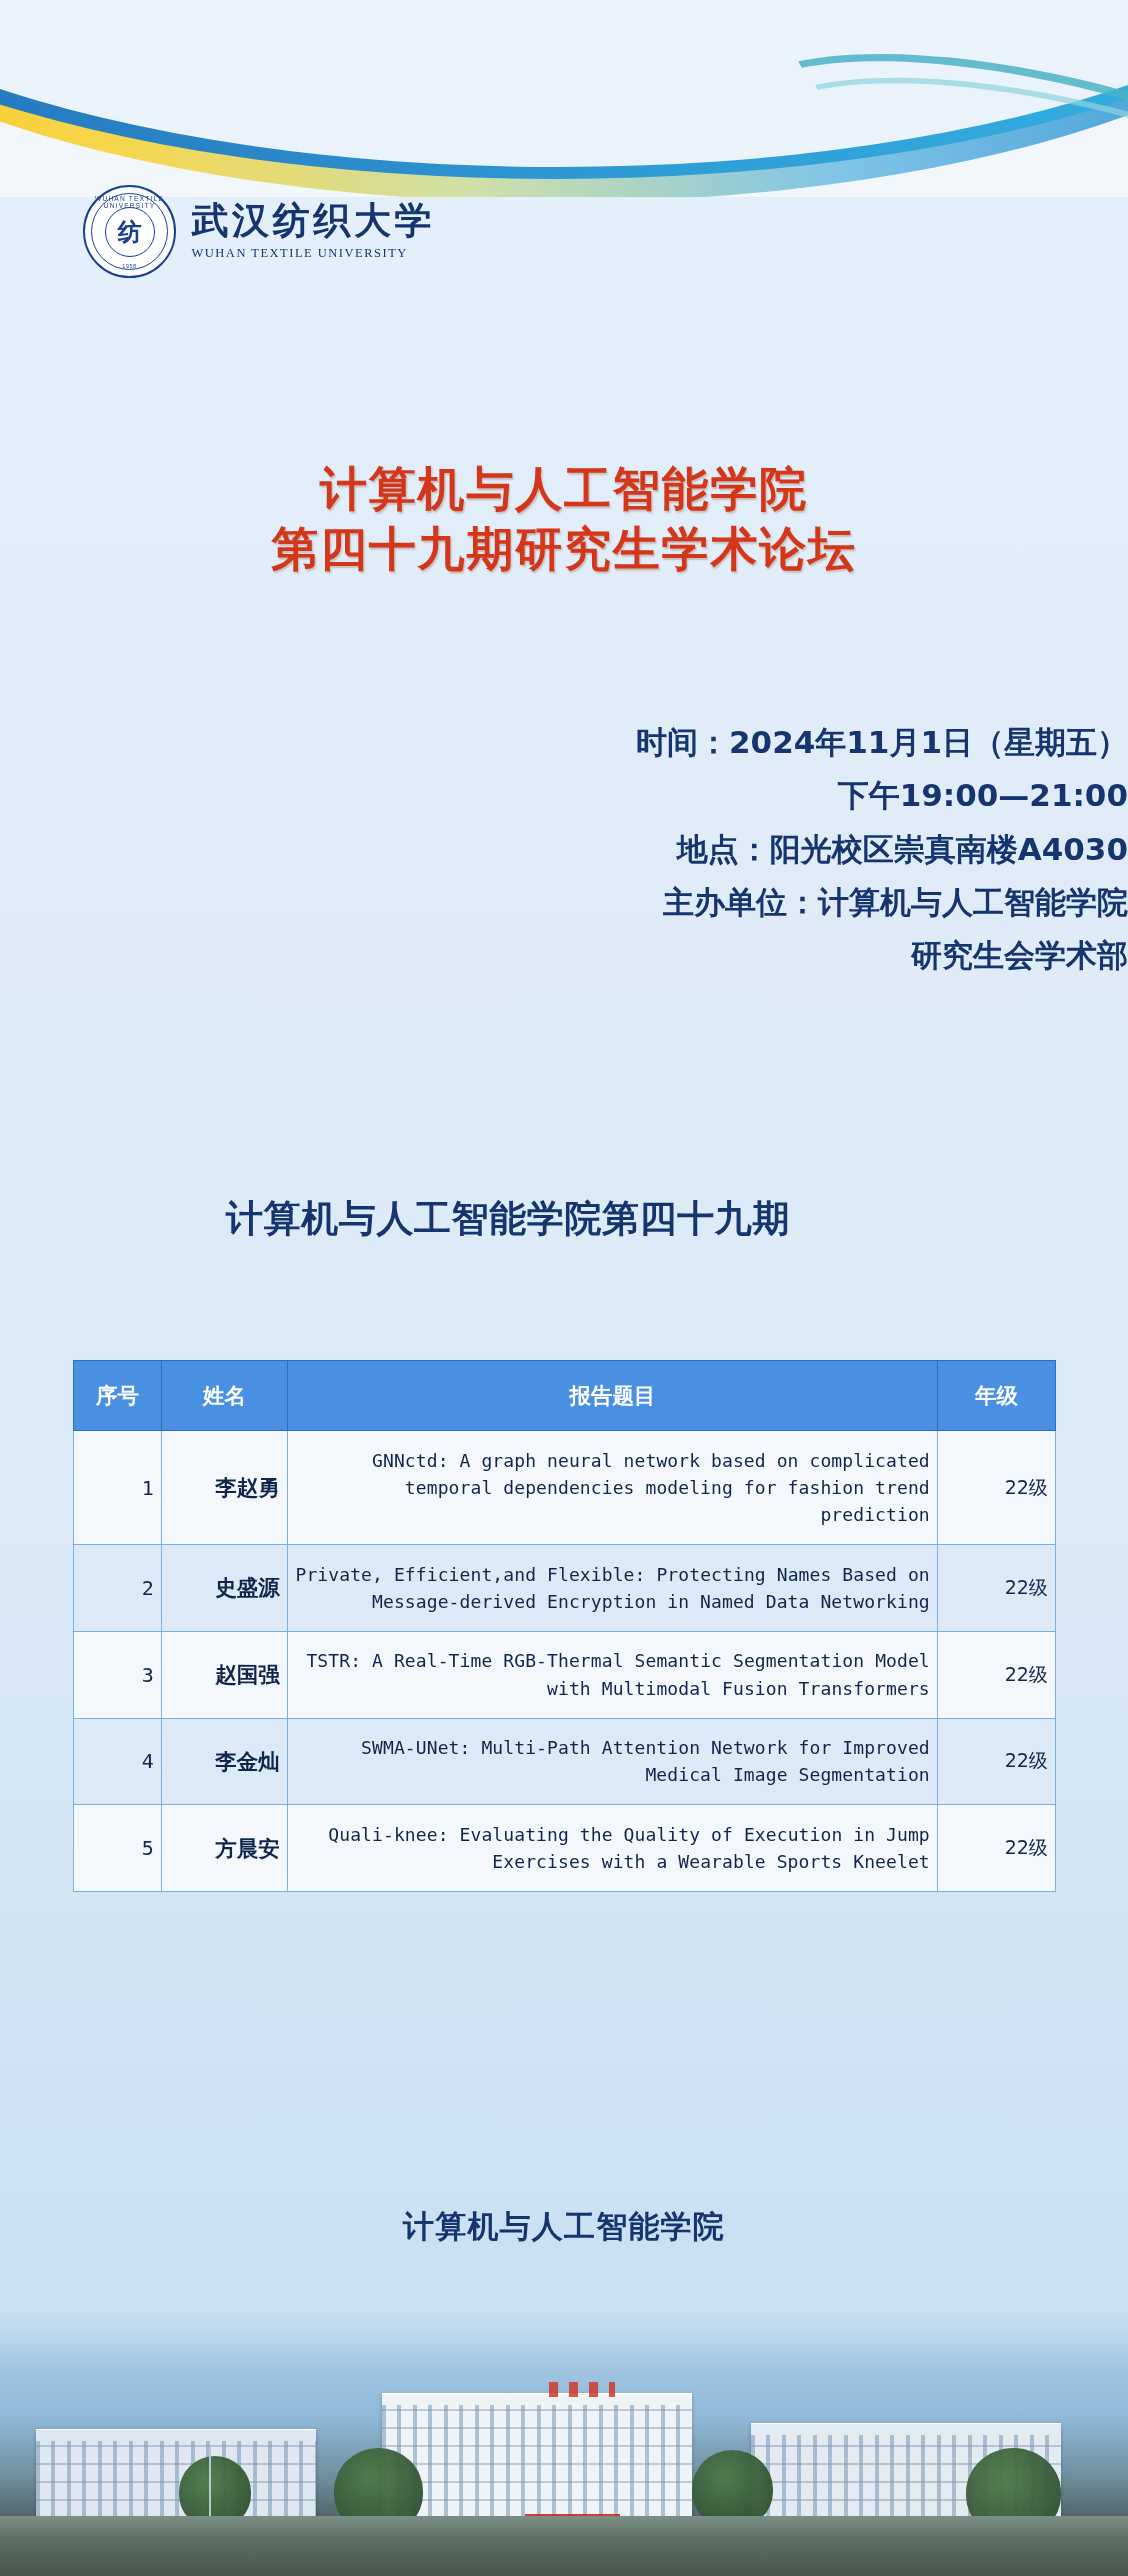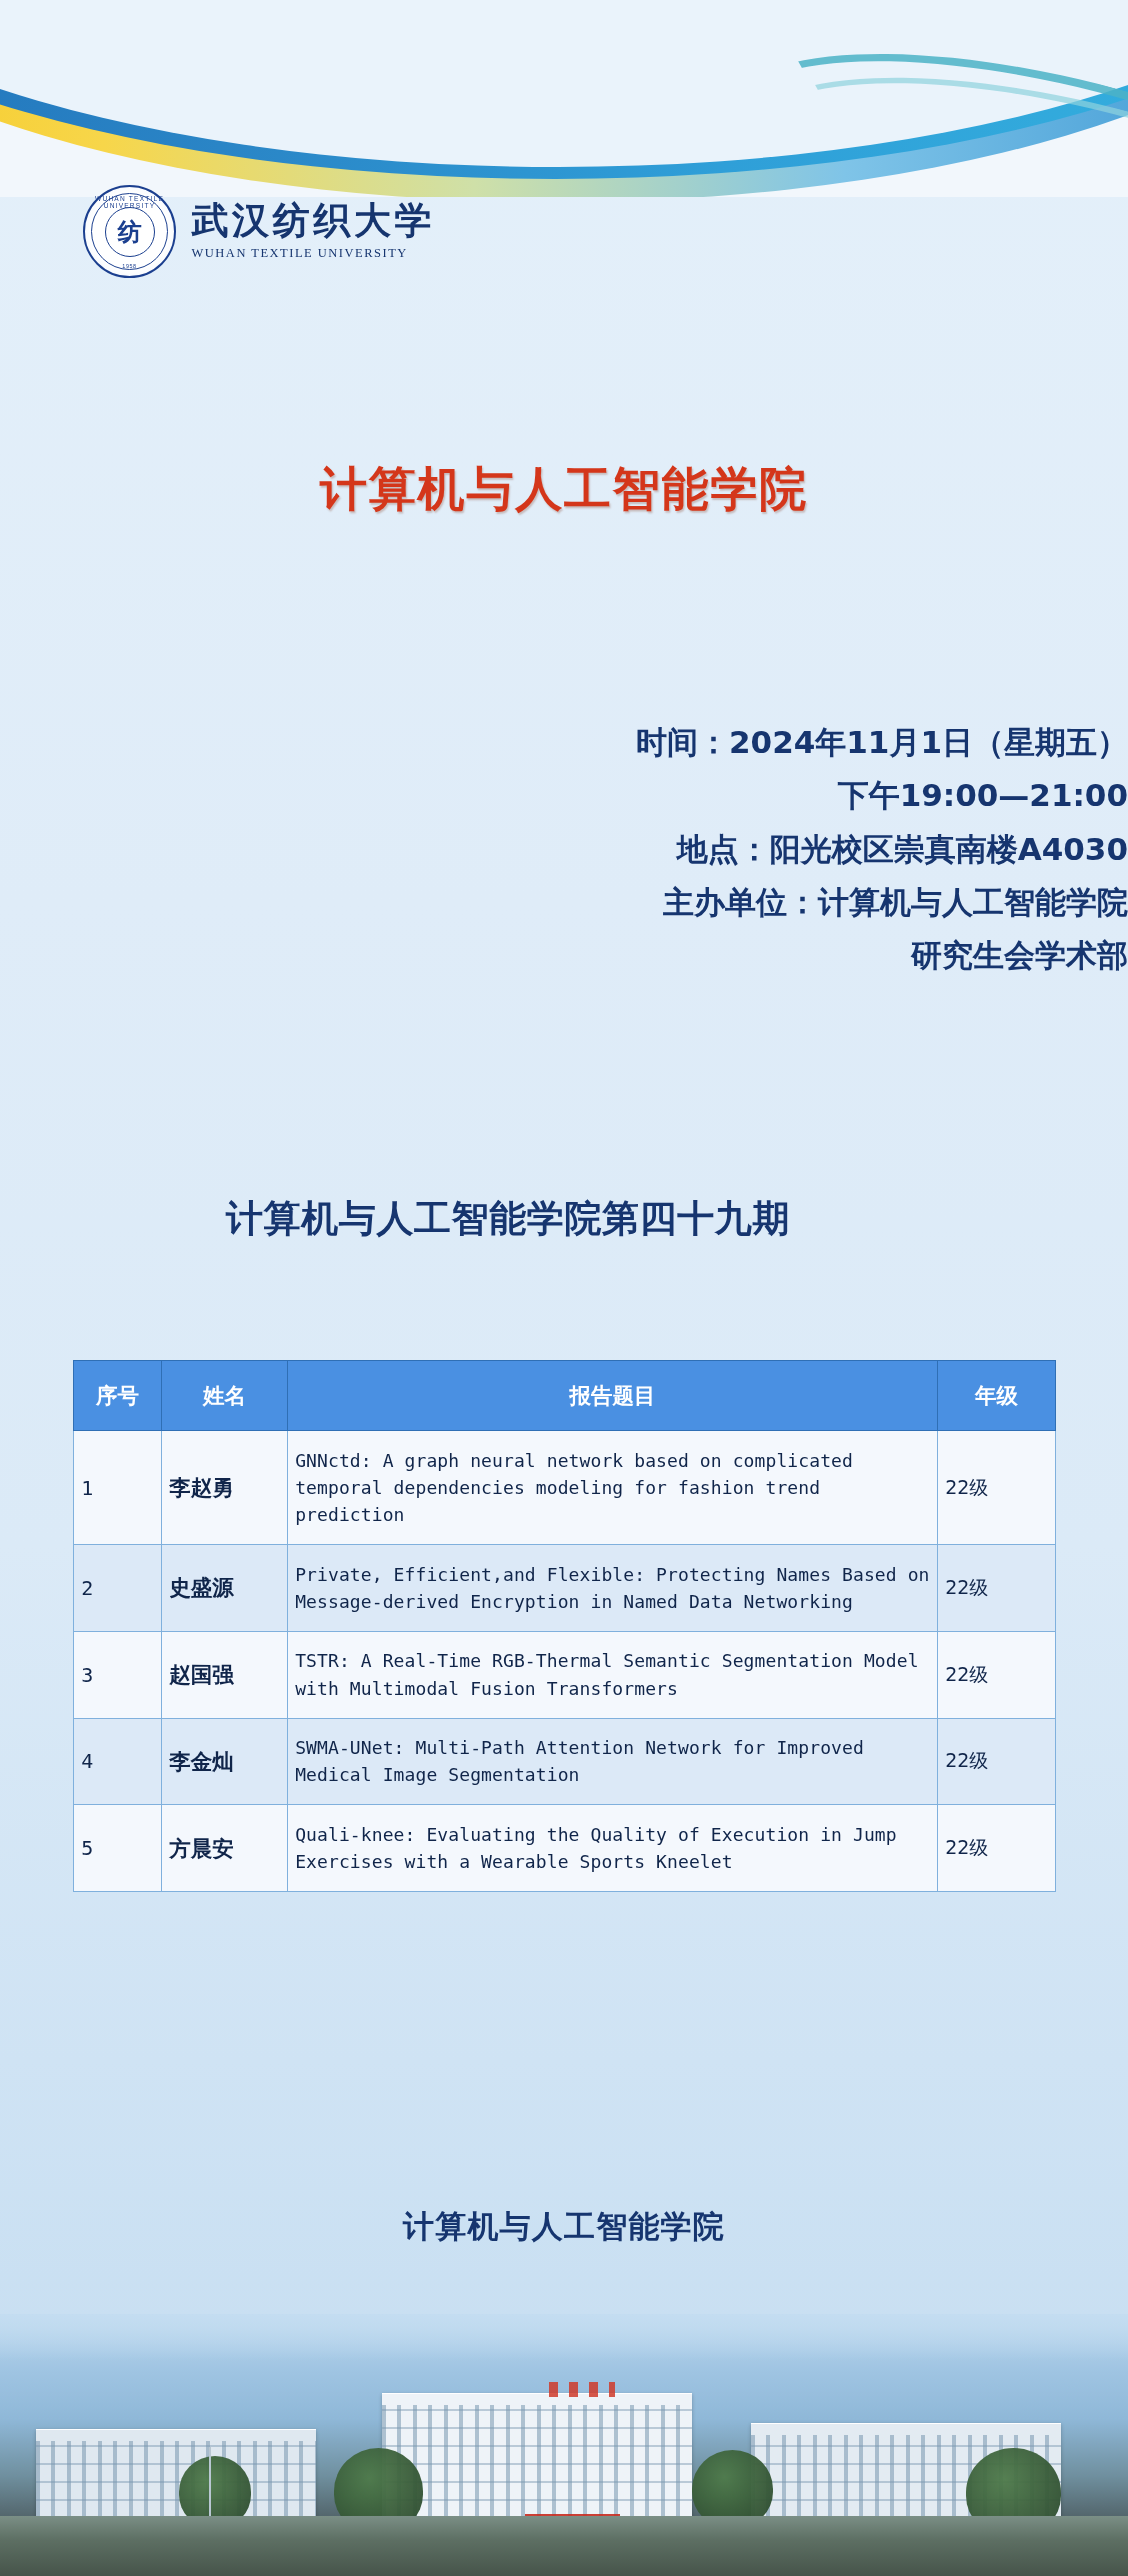--- a/index.html
+++ b/index.html
@@ -251,21 +251,21 @@
     background: #4a90e2;
     color: #ffffff;
     font-size: 21.5px;
     font-weight: bold;
     padding: 20px 3.6px;
     border: 1.2px solid #2f6fb5;
     font-family: "DejaVu Sans", "Liberation Sans", sans-serif;
   }
   table.report-table td {
     border: 1.2px solid #7fb0dd;
-    text-align: left;
+    text-align: right;
     vertical-align: middle;
     color: #10254a;
     padding: 15.5px 7.2px;
   }
   table.report-table tr.odd td { background: #f4f8fd; }
   table.report-table tr.even td { background: #dce9f7; }
   .col-idx  { width: 88px; }
   .col-name { width: 126px; }
   .col-title{ width: 650px; }
   .col-grade{ width: 118px; }
@@ -393,20 +393,21 @@
       </div>
       <div class="uni-names">
         <div class="uni-cn">武汉纺织大学</div>
         <div class="uni-en">WUHAN TEXTILE UNIVERSITY</div>
       </div>
     </div>
   </div>
 
   <div class="main-title">
     <div>计算机与人工智能学院</div>
+    <div>第四十九期研究生学术论坛</div>
   </div>
 
   <div class="info">
     <div class="info-line l1">时间：2024年11月1日（星期五）</div>
     <div class="info-line l2">下午19:00—21:00</div>
     <div class="info-line l3">地点：阳光校区崇真南楼A4030</div>
     <div class="info-line l4">主办单位：计算机与人工智能学院</div>
     <div class="info-line l5">研究生会学术部</div>
   </div>
 

